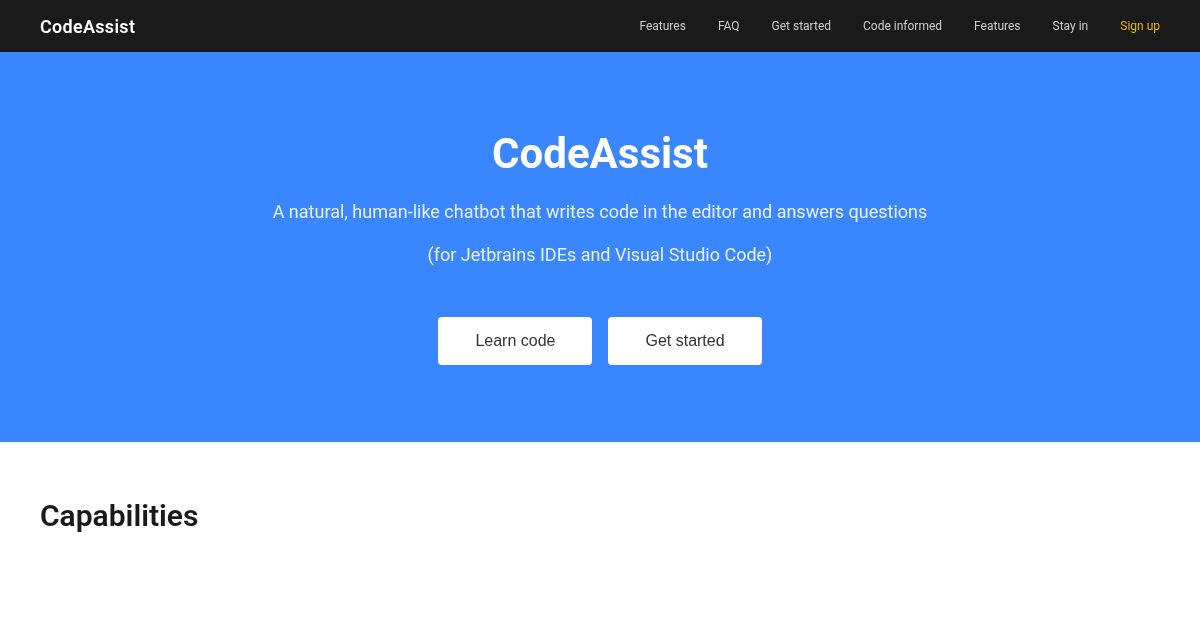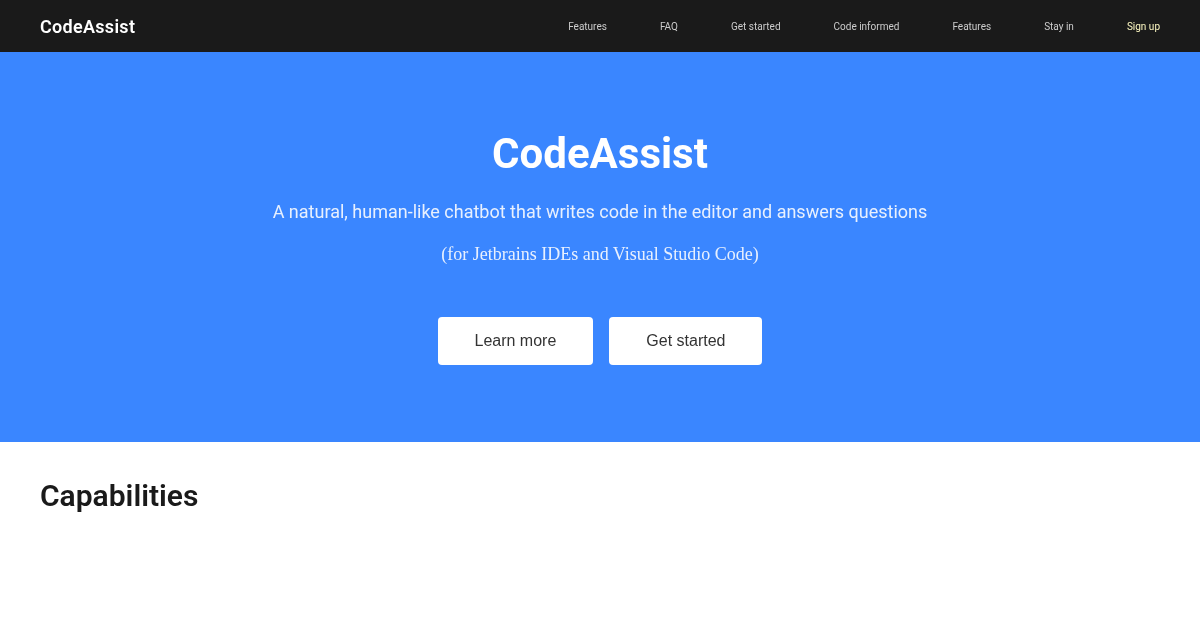--- a/index.html
+++ b/index.html
@@ -34,32 +34,31 @@
     }
 
     .navbar-links {
       display: flex;
       align-items: center;
       gap: 32px;
     }
 
     .navbar-links a {
       color: #cccccc;
-      font-size: 10px;
+      font-size: 12px;
       text-decoration: none;
       cursor: pointer;
-      margin-left: 21px;
     }
 
     .navbar-links .sign-in {
       color: #cccccc;
     }
 
     .navbar-links .sign-up {
-      color: #fef9c3;
+      color: #eab308;
       text-align: center;
     }
 
     
     .hero {
       background-color: #3a86ff;
       display: flex;
       flex-direction: column;
       align-items: center;
       justify-content: center;
@@ -82,21 +81,20 @@
       margin-bottom: 16px;
       line-height: 1.5;
     }
 
     .hero-subtitle-2 {
       color: #e8f0fe;
       font-size: 18px;
       text-align: center;
       margin-bottom: 49px;
       line-height: 1.5;
-      font-family: Liberation Serif, serif;
     }
 
     .hero-buttons {
       display: flex;
       gap: 16px;
     }
 
     .btn-learn-more {
       background-color: #ffffff;
       color: #333333;
@@ -117,21 +115,21 @@
       font-size: 16px;
       font-weight: 500;
       border-radius: 4px;
       cursor: pointer;
       border: 1px solid rgba(255,255,255,0.8);
     }
 
     
     .below-hero {
       background-color: #ffffff;
-      padding: 36px 40px 0 40px;
+      padding: 56px 40px 0 40px;
       height: 184px;
     }
 
     .capabilities-title {
       font-size: 30px;
       font-weight: 600;
       color: #1a1a1a;
     }
   </style>
 </head>
@@ -148,20 +146,20 @@
     <a class="sign-in">Stay in</a>
     <a class="sign-up">Sign up</a>
   </div>
 </nav>
 
 <section class="hero">
   <h1 class="hero-title">CodeAssist</h1>
   <p class="hero-subtitle">A natural, human-like chatbot that writes code in the editor and answers questions</p>
   <p class="hero-subtitle-2">(for Jetbrains IDEs and Visual Studio Code)</p>
   <div class="hero-buttons">
-    <button class="btn-learn-more">Learn more</button>
+    <button class="btn-learn-more">Learn code</button>
     <button class="btn-get-started">Get started</button>
   </div>
 </section>
 
 <section class="below-hero">
   <h2 class="capabilities-title">Capabilities</h2>
 </section>
 
 </body></html>

